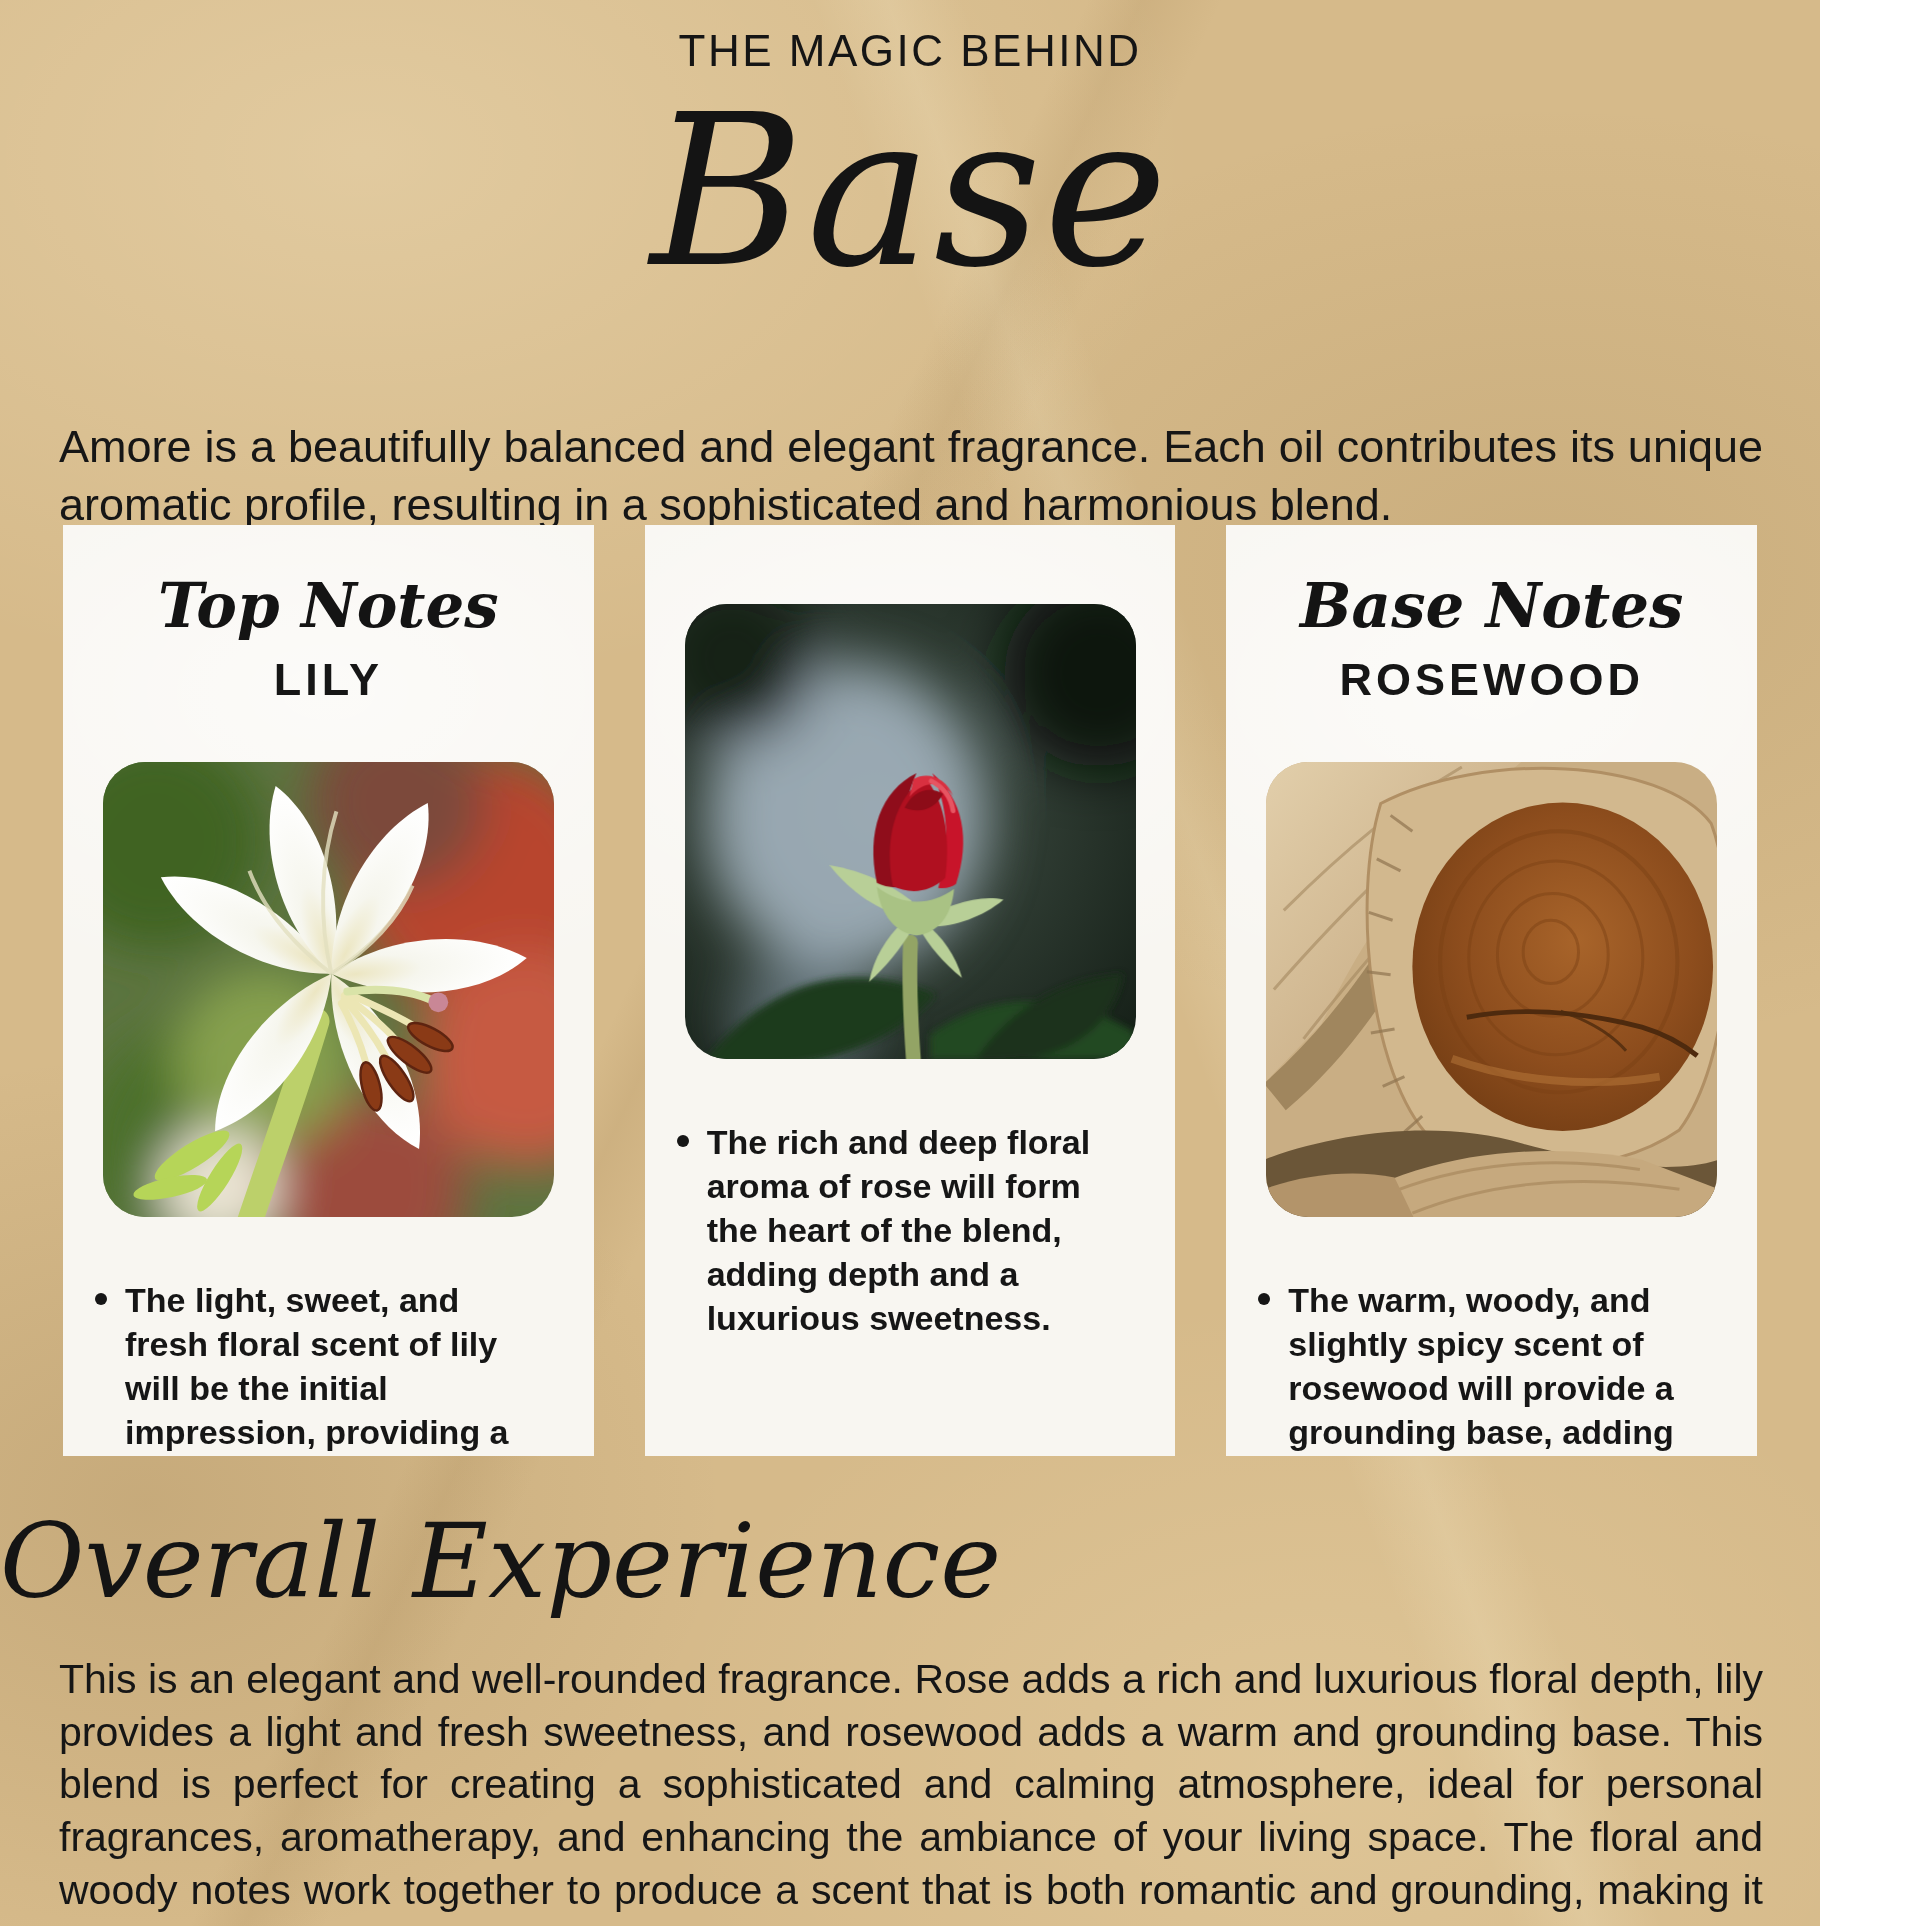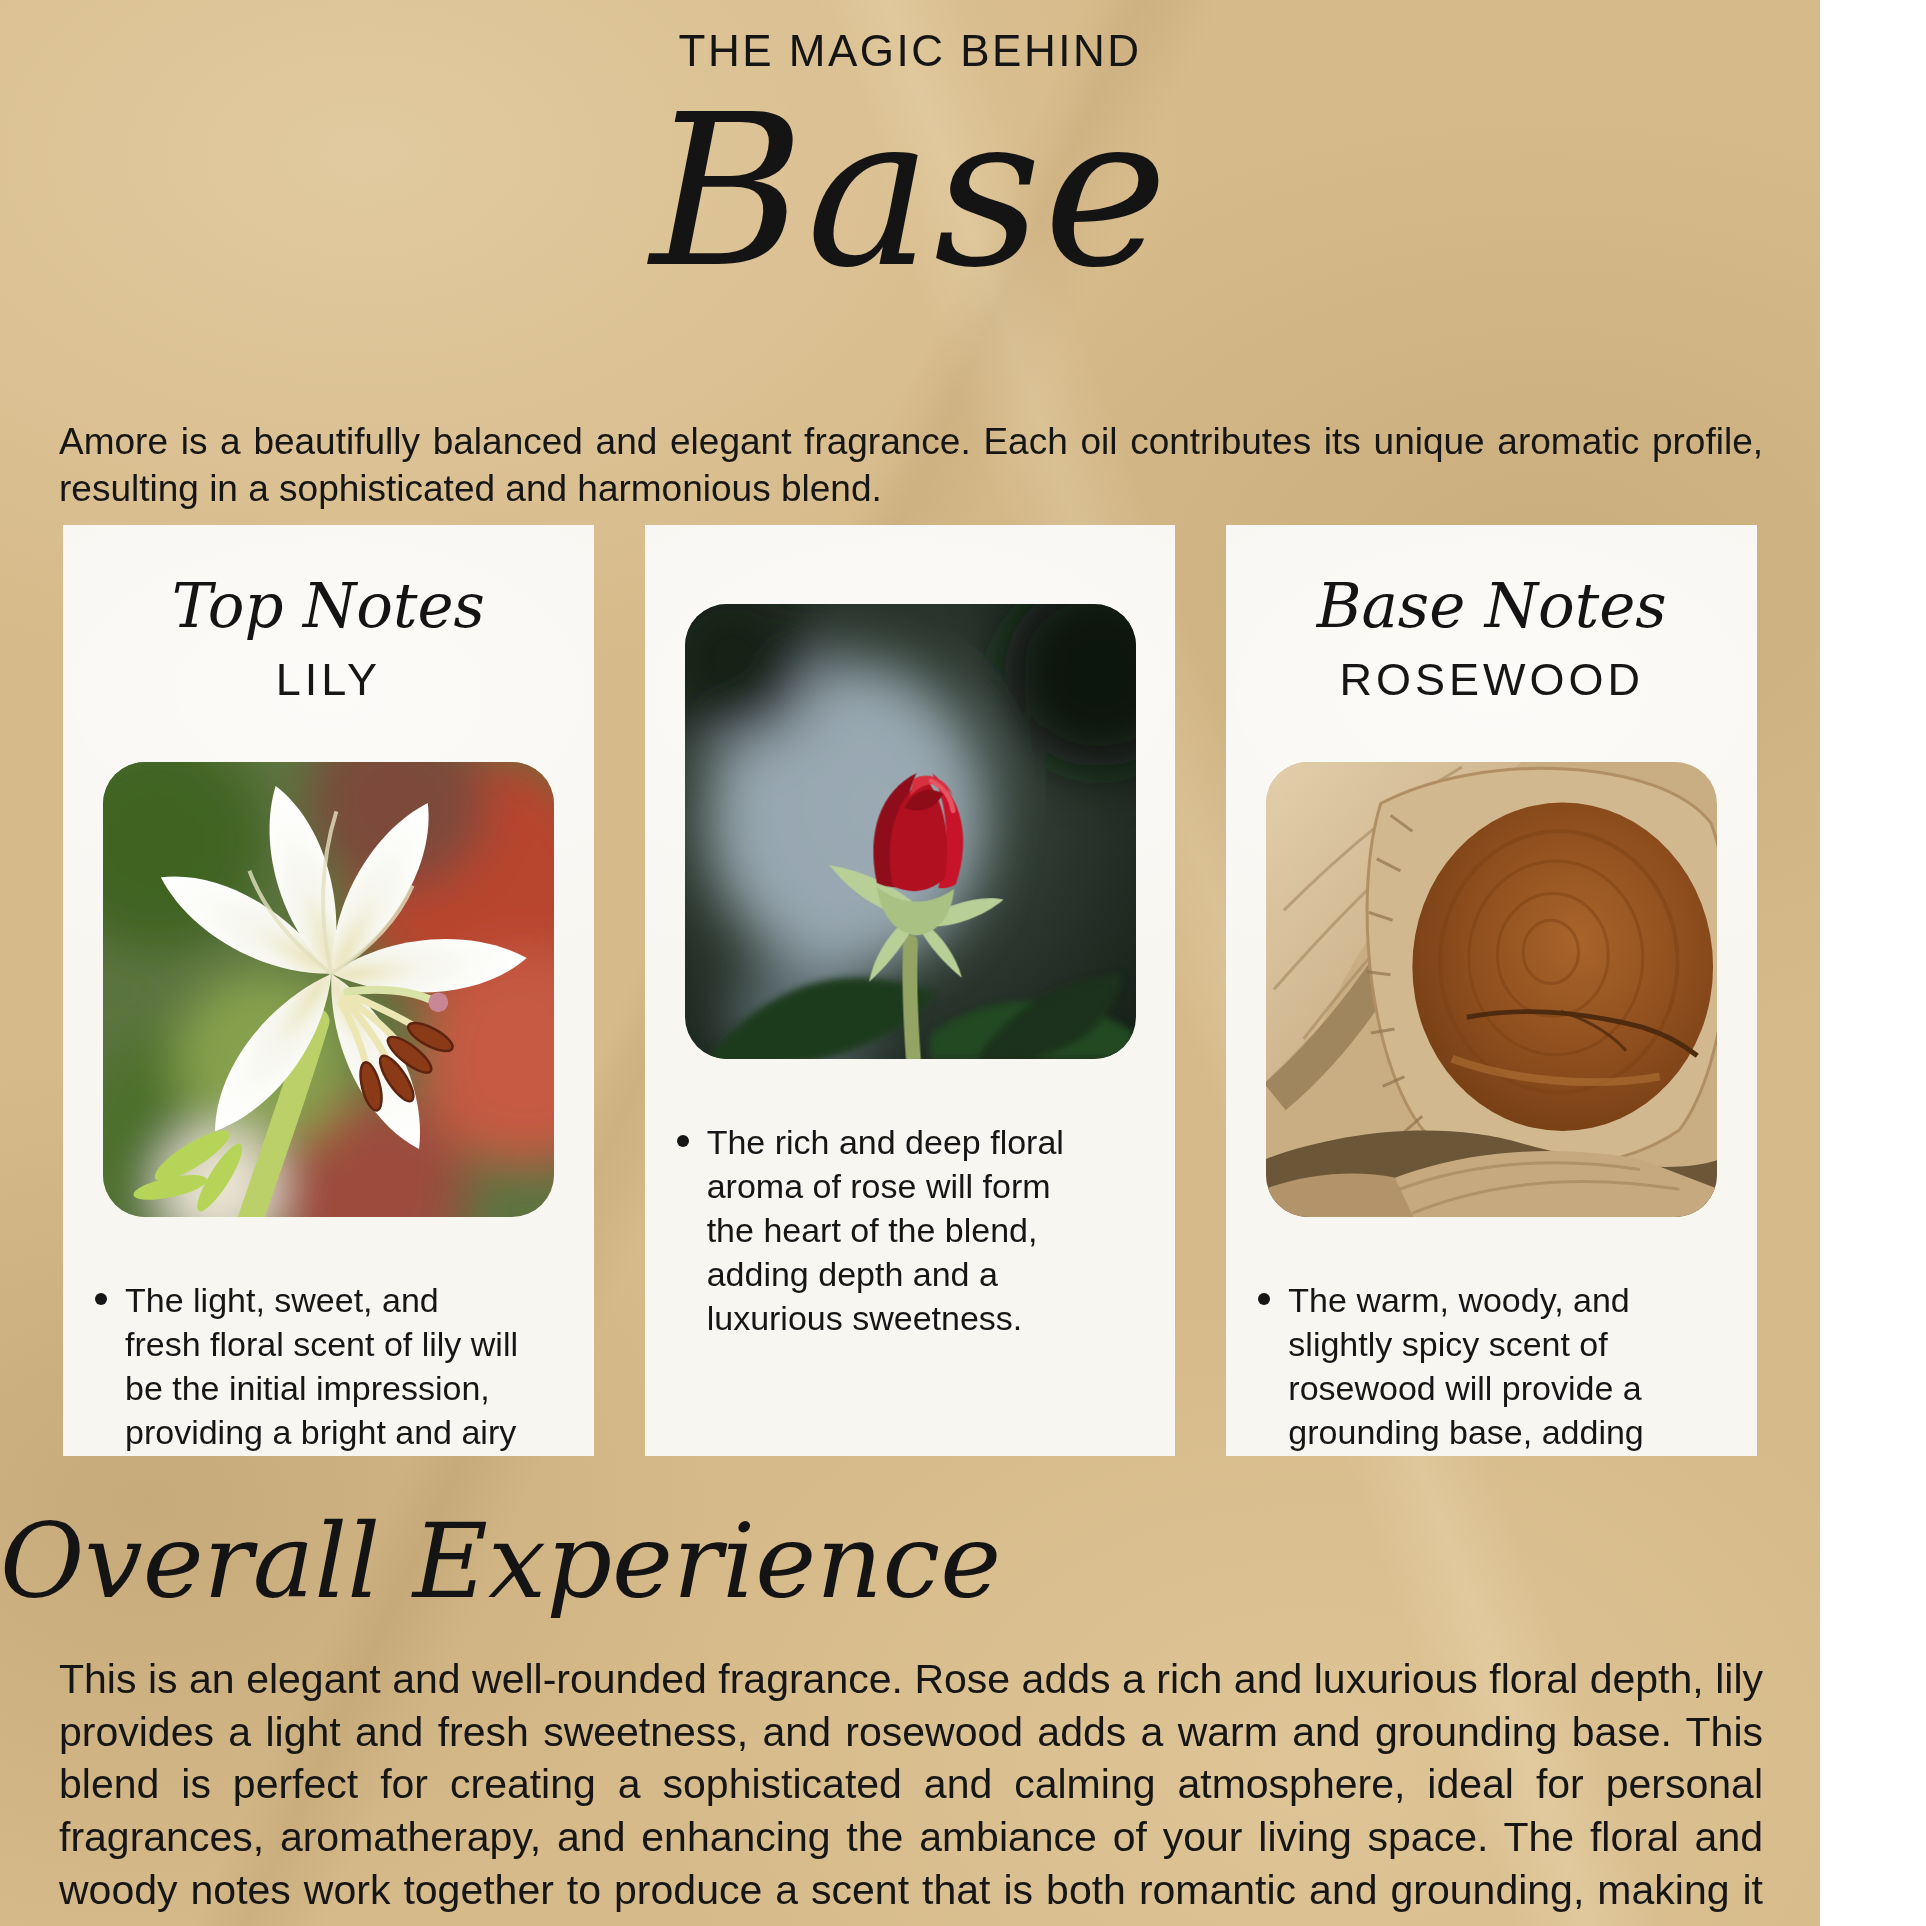--- a/index.html
+++ b/index.html
@@ -32,34 +32,35 @@
     color:#141414;
   }
   .page-title{
     position:absolute;top:87px;left:0;right:0;
     text-align:center;
     font-size:210px;line-height:1;
     letter-spacing:2px;
   }
   .intro{
     position:absolute;top:418px;left:59px;right:57px;
-    font-size:37px;line-height:1.28;
+    font-size:45px;line-height:1.28;
     text-align:justify;
   }
   .cards{
     position:absolute;top:525px;left:63px;right:63px;height:931px;
     display:flex;gap:51px;
   }
   .card{
     flex:1;
     background-color:#f8f6f1;
     background-image:radial-gradient(693px 416px at 50% 18%, rgba(255,255,255,.55), transparent 75%);
     padding:24px 28px 20px 28px;
     box-sizing:border-box;
     overflow:hidden;
+    font-weight:bold;
   }
   .card-script{
     margin-top:16px;
     text-align:center;
     font-size:61px;line-height:1.35;
   }
   .card-ingredient{
     margin-top:6px;
     text-align:center;
     font-size:45px;letter-spacing:4px;line-height:1.2;

